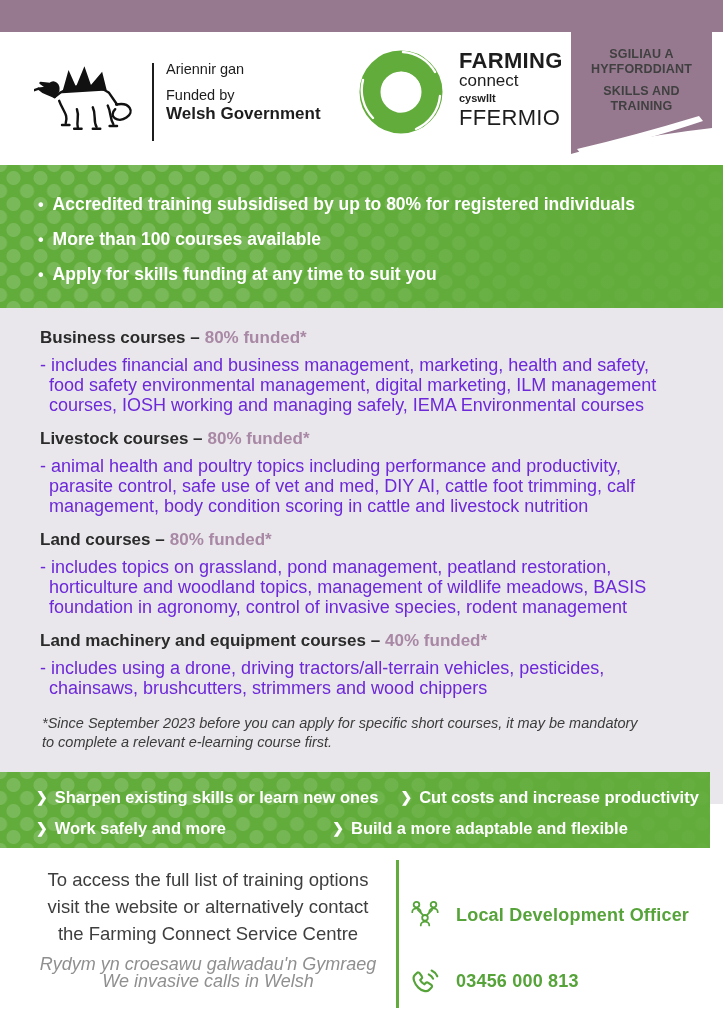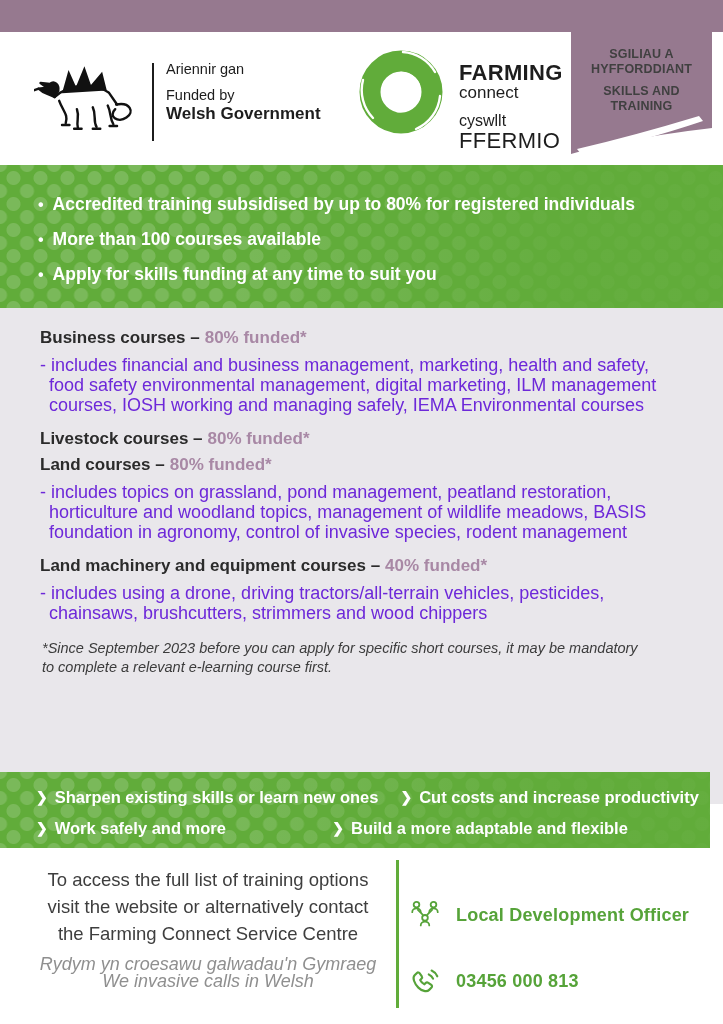--- a/index.html
+++ b/index.html
@@ -13,23 +13,23 @@
                color:#404040;font-weight:bold;font-size:12.5px;line-height:15px;letter-spacing:.2px;}
   .ribbon-text .gap{height:7px;}
   .dragon{position:absolute;left:34px;top:56px;}
   .logo-divider{position:absolute;left:152px;top:63px;width:2px;height:78px;background:#1c1c1c;}
   .funder{position:absolute;left:166px;top:61px;color:#1d1d1d;}
   .funder .sm{font-size:14.5px;line-height:17px;}
   .funder .lg{font-size:17px;line-height:20px;font-weight:bold;}
   .funder .sp{height:9px;}
   .swirl{position:absolute;left:351px;top:42px;}
   .brand{position:absolute;left:459px;top:50px;color:#1d1d1d;}
-  .brand .b1{font-size:22px;font-weight:bold;letter-spacing:.3px;line-height:22px;margin-top:12px;}
+  .brand .b1{font-size:22px;font-weight:bold;letter-spacing:.3px;line-height:22px;}
   .brand .b2{font-size:17px;line-height:18px;}
-  .brand .b3{font-size:16px;font-weight:normal;line-height:16px;margin-top:11px;}
+  .brand .b3{font-size:11px;font-weight:bold;line-height:16px;}
   .brand .b4{font-size:22px;font-weight:normal;letter-spacing:.3px;line-height:23px;}
 
   
   .band{position:absolute;left:0;background-color:#61AC3A;
     background-image:
       linear-gradient(to right, rgba(97,172,58,0) 0%, rgba(97,172,58,0) 30%, rgba(97,172,58,.85) 78%),
       radial-gradient(circle, rgba(255,255,255,.16) 6.5px, rgba(255,255,255,0) 7.5px),
       radial-gradient(circle, rgba(255,255,255,.16) 6.5px, rgba(255,255,255,0) 7.5px);
     background-size:100% 100%,27px 26px,27px 26px;
     background-position:0 0,0 0,13.5px 13px;}
@@ -131,20 +131,21 @@
     </div>
   </section>
 
   <main class="content">
     <section class="course">
       <h2><span>Business courses –</span><span class="funded">80% funded*</span></h2>
       <p>- includes financial and business management, marketing, health and safety, food safety environmental management, digital marketing, ILM management courses, IOSH working and managing safely, IEMA Environmental courses</p>
     </section>
     <section class="course">
       <h2><span>Livestock courses –</span><span class="funded">80% funded*</span></h2>
+      <p>- animal health and poultry topics including performance and productivity, parasite control, safe use of vet and med, DIY AI, cattle foot trimming, calf management, body condition scoring in cattle and livestock nutrition</p>
     </section>
     <section class="course">
       <h2><span>Land courses –</span><span class="funded">80% funded*</span></h2>
       <p>- includes topics on grassland, pond management, peatland restoration, horticulture and woodland topics, management of wildlife meadows, BASIS foundation in agronomy, control of invasive species, rodent management</p>
     </section>
     <section class="course">
       <h2><span>Land machinery and equipment courses –</span><span class="funded">40% funded*</span></h2>
       <p>- includes using a drone, driving tractors/all-terrain vehicles, pesticides, chainsaws, brushcutters, strimmers and wood chippers</p>
     </section>
     <p class="note">*Since September 2023 before you can apply for specific short courses, it may be mandatory to complete a relevant e-learning course first.</p>

